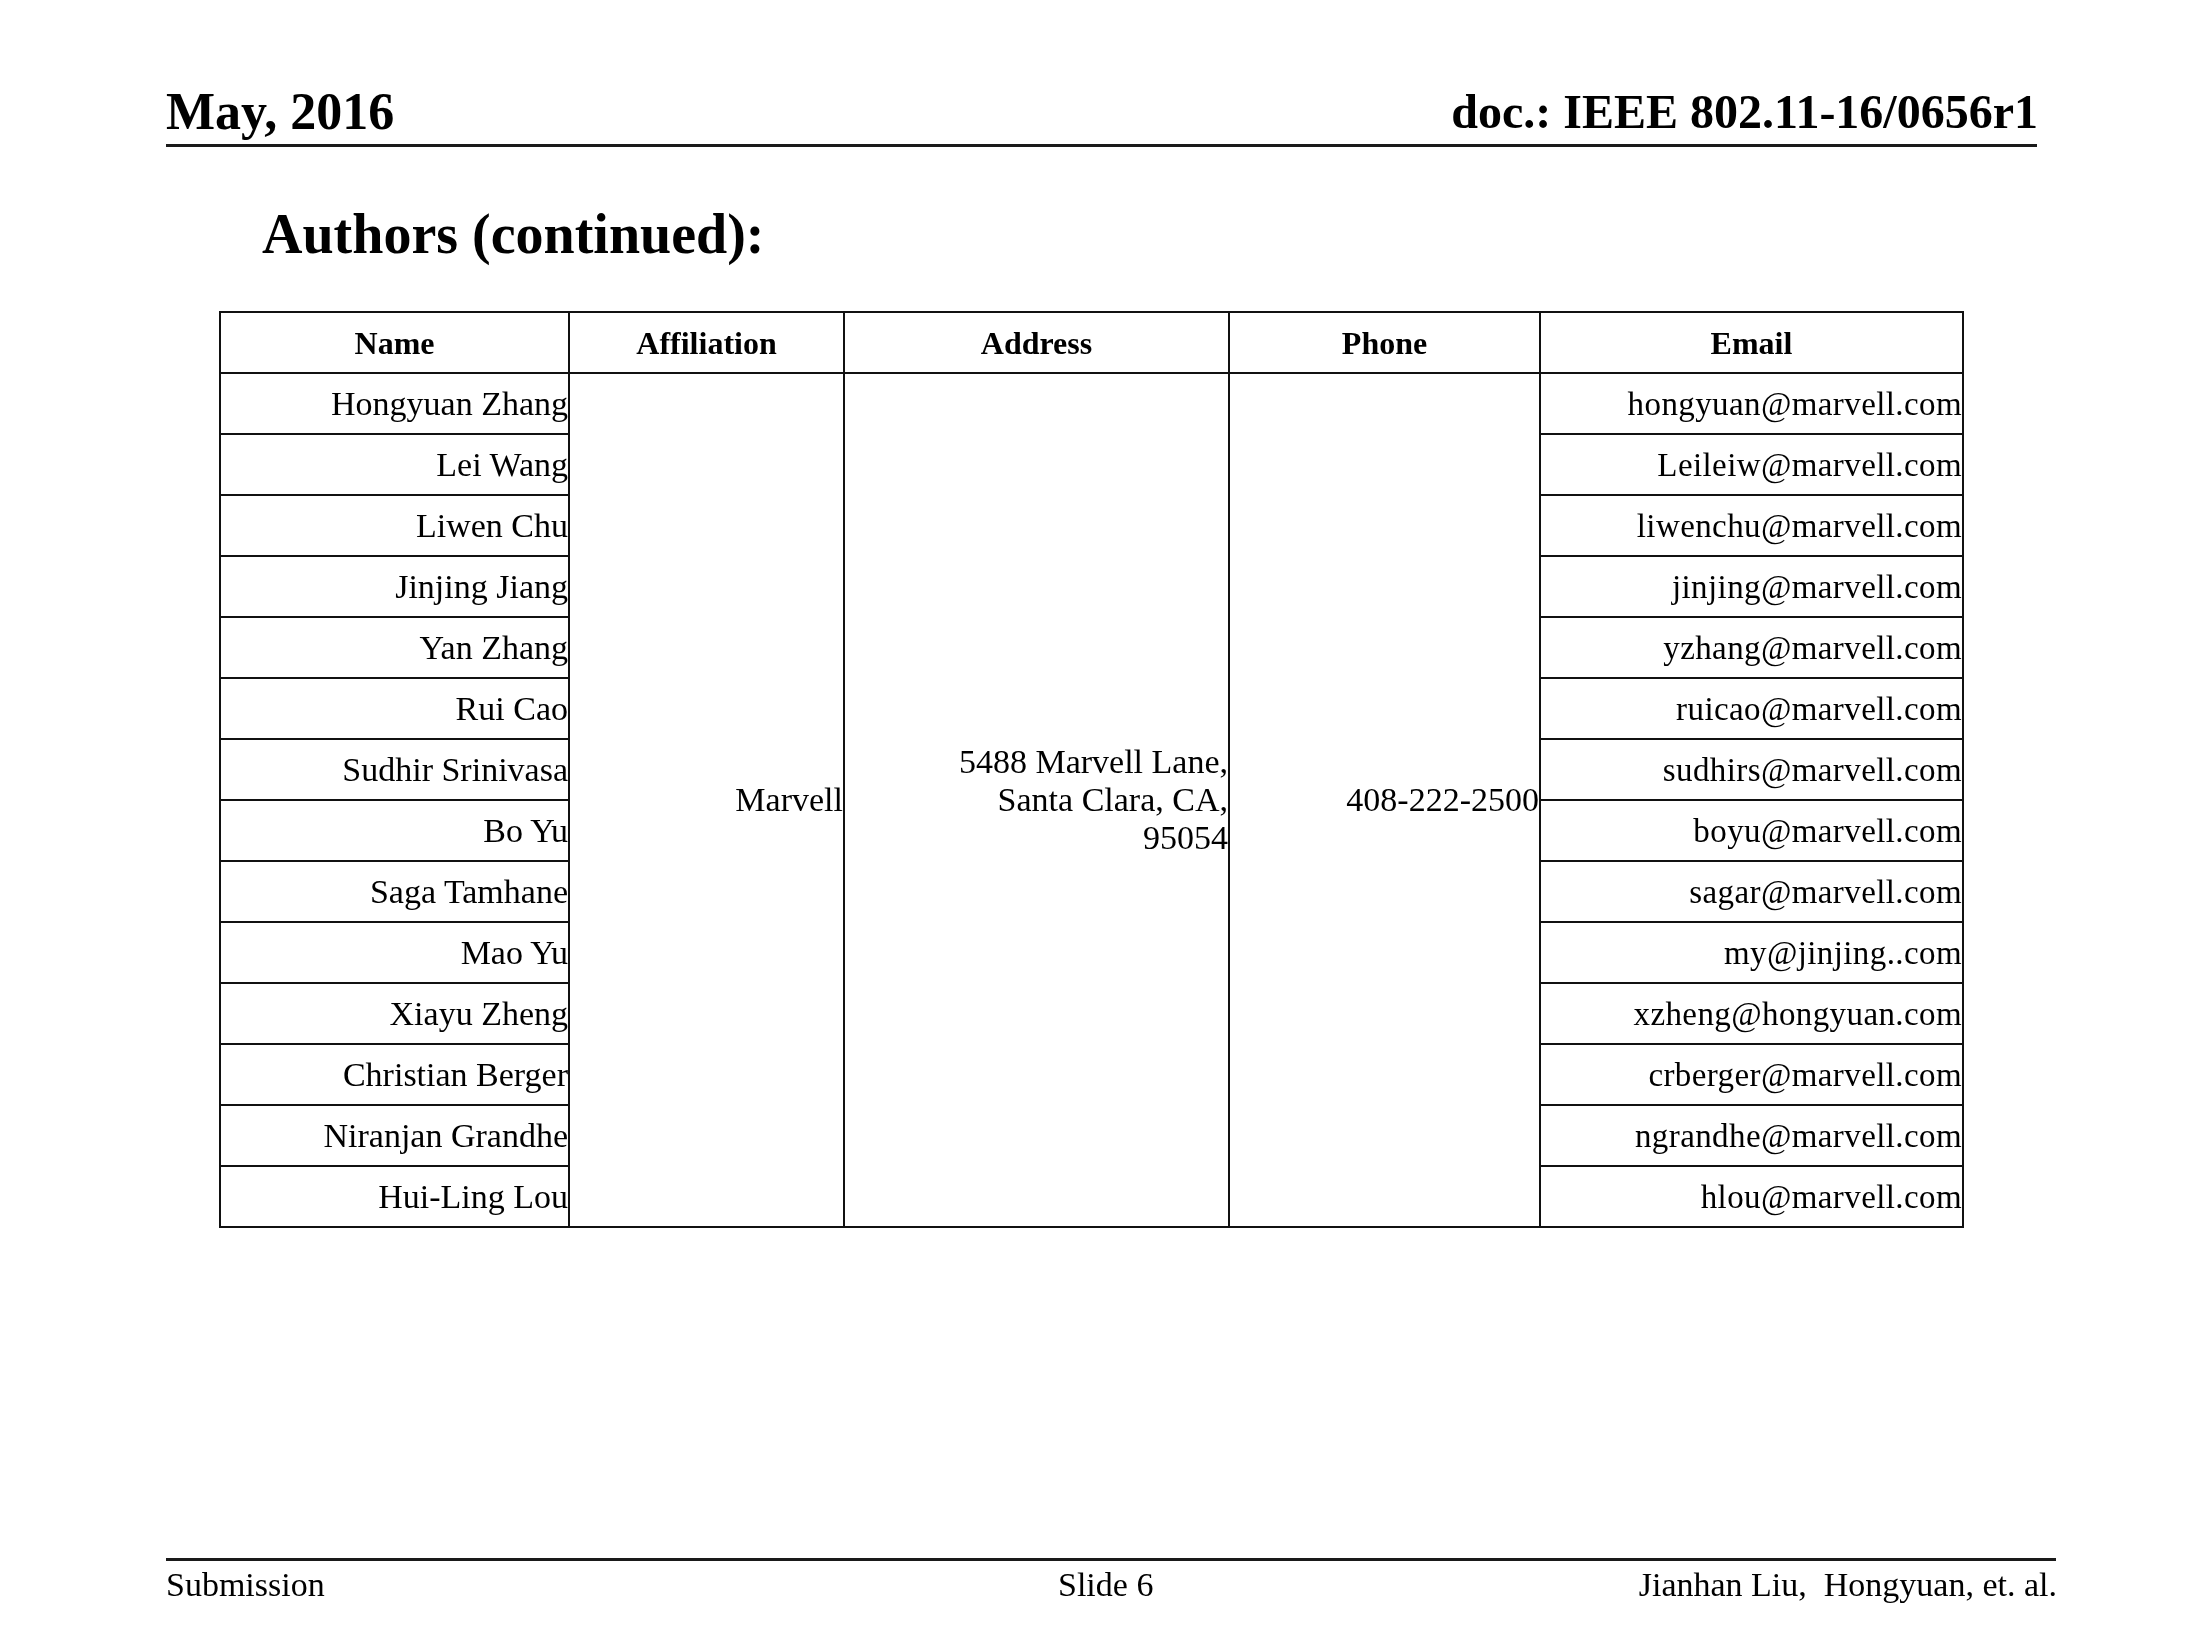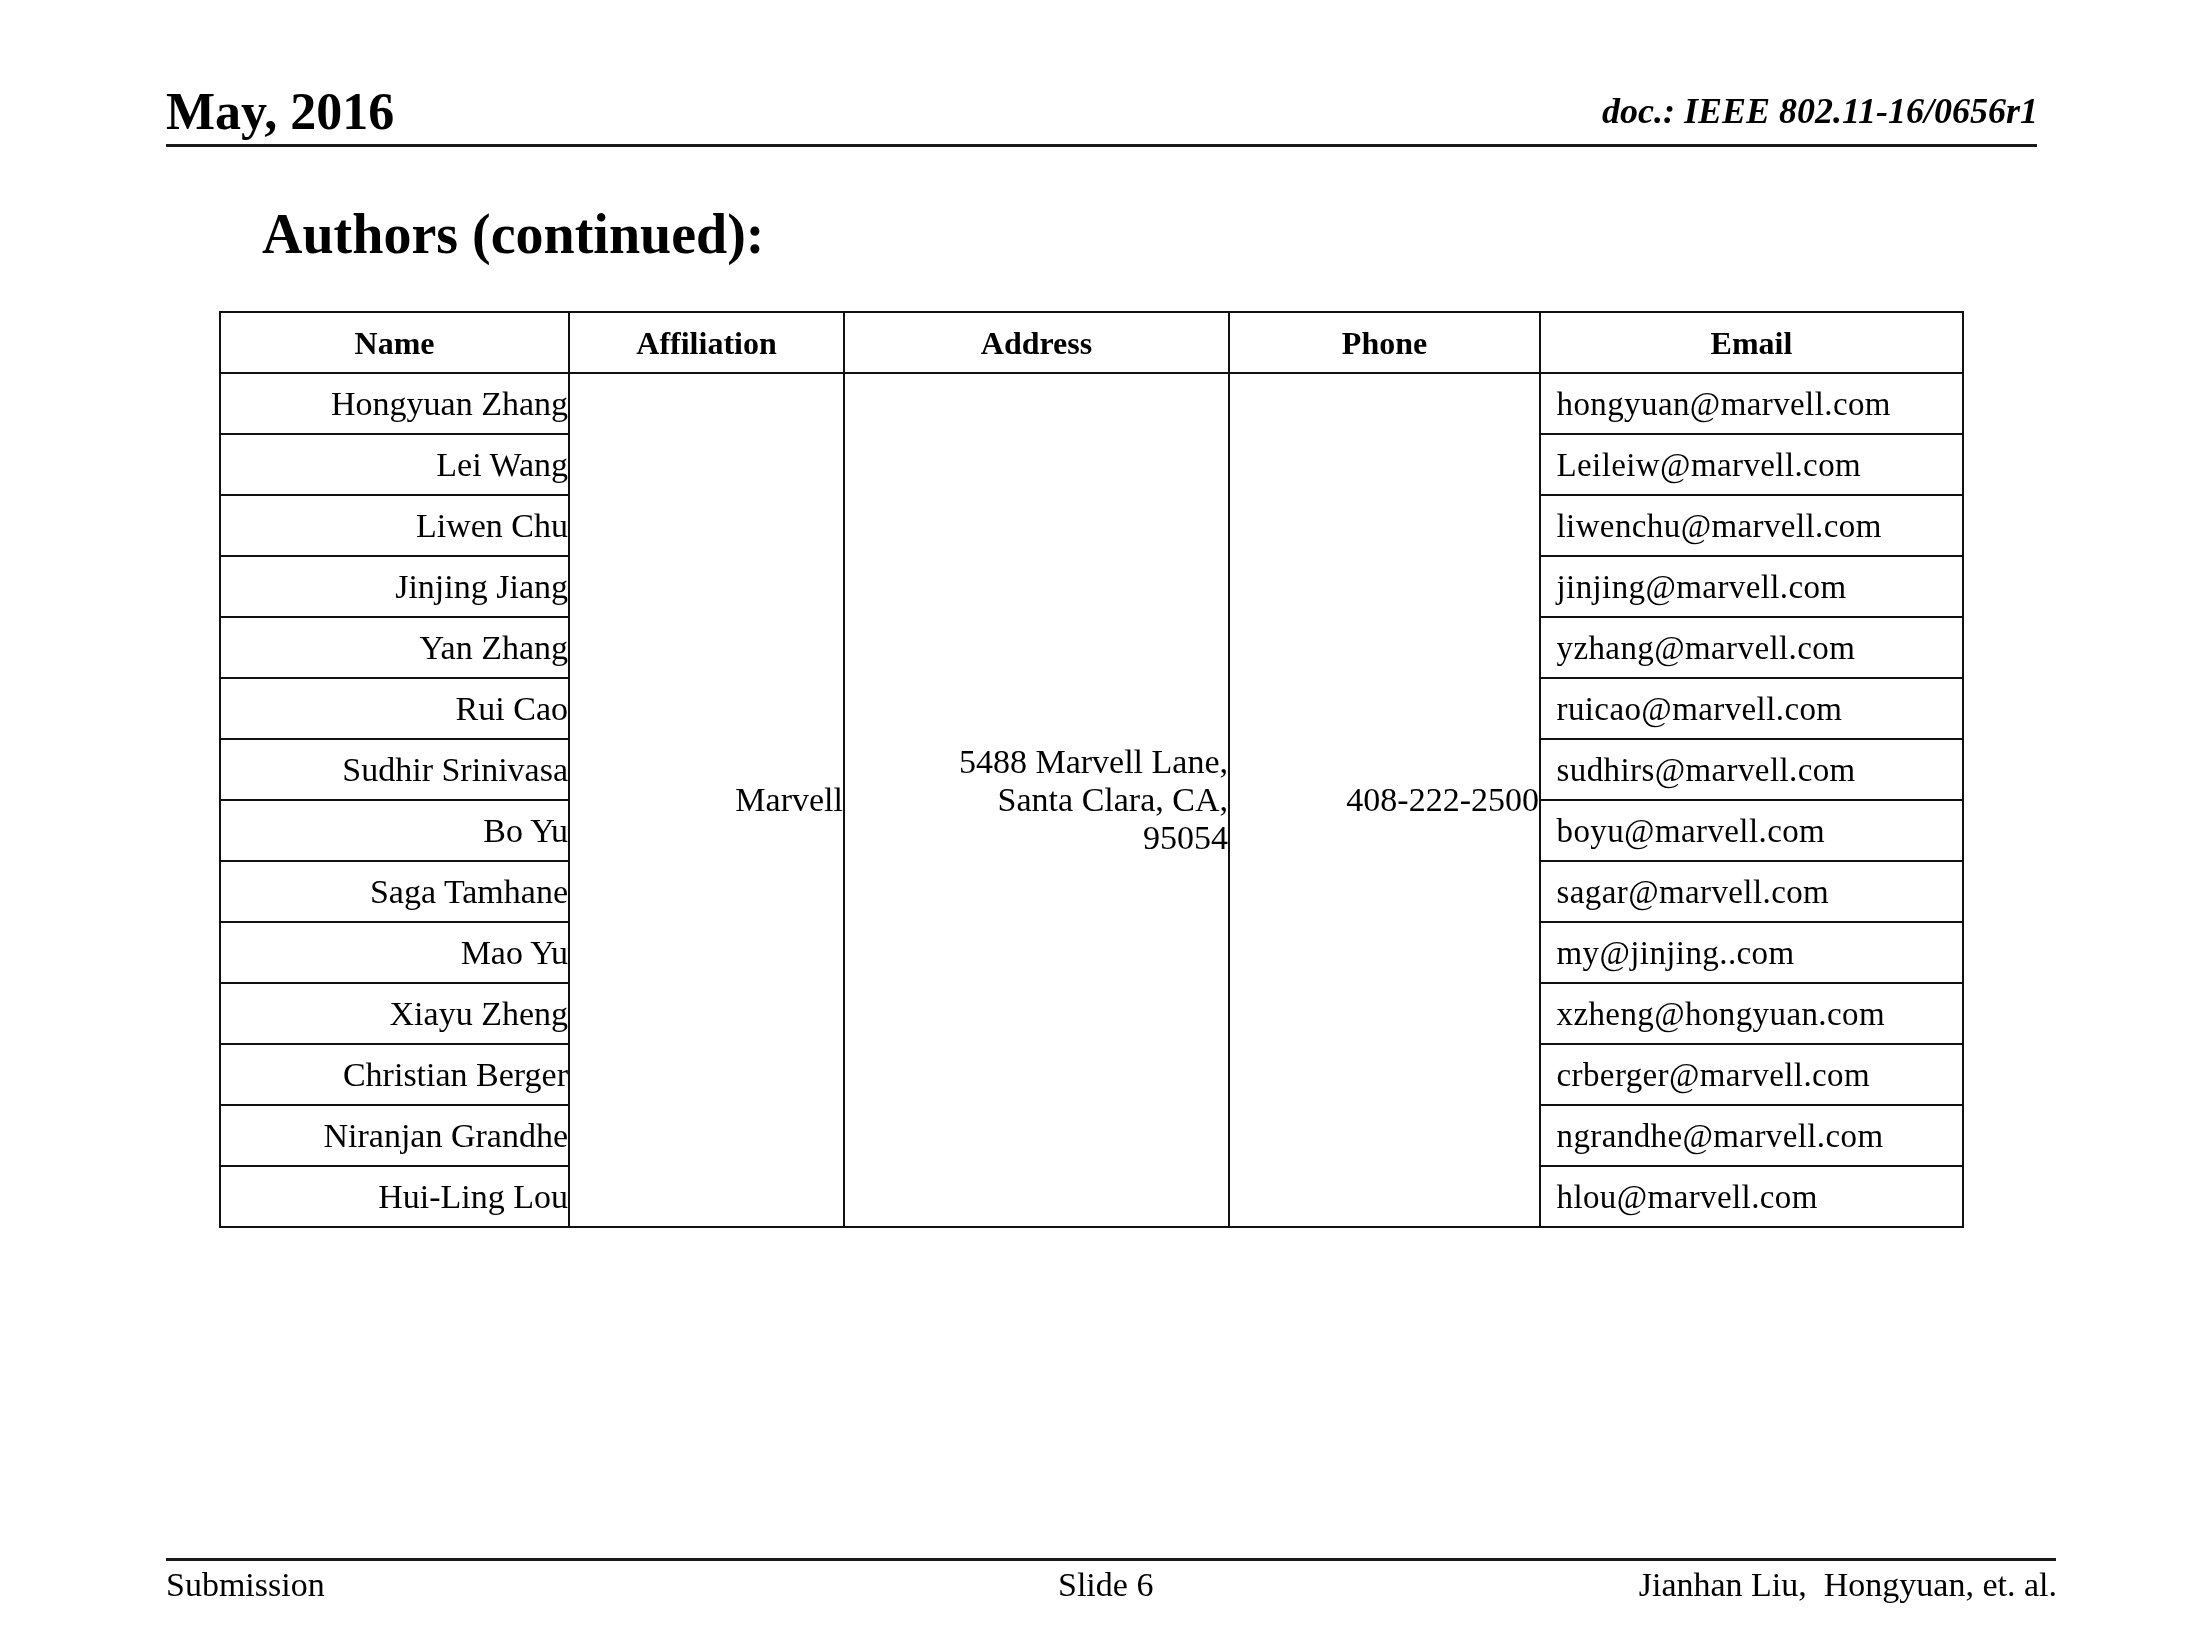--- a/index.html
+++ b/index.html
@@ -1,26 +1,26 @@
 <!DOCTYPE html>
 <html style="font-size:13.8px"><head>
 <meta charset="utf-8">
 <style>
   html, body { margin: 0; padding: 0; background: #ffffff; }
   body { width: 2203px; height: 1652px; position: relative; overflow: hidden;
          font-family: "Liberation Serif", "DejaVu Serif", serif; color: #000; }
   .hdr-left { position: absolute; left: 166px; top: 84px; font-size: 52px; font-weight: bold; line-height: 55px; }
-  .hdr-right { position: absolute; right: 165px; top: 84px; font-size: 36px; font-weight: bold; line-height: 55px; text-align: right; font-style: italic; }
+  .hdr-right { position: absolute; right: 165px; top: 84px; font-size: 48px; font-weight: bold; line-height: 55px; text-align: right; }
   .hdr-rule { position: absolute; left: 166px; width: 1871px; top: 144px; height: 3.4px; background: #1a1a1a; }
   .title { position: absolute; left: 262px; top: 198px; font-size: 56px; font-weight: bold; line-height: 72px; }
   table.authors { position: absolute; left: 219px; top: 311px; width: 1745px; border-collapse: collapse; table-layout: fixed; }
   table.authors th, table.authors td { border: 2.6px solid #111; padding: 0; font-size: 34px; line-height: 38px; }
   table.authors th { height: 59px; font-weight: bold; font-size: 32px; text-align: center; }
   table.authors td { height: 59px; text-align: right; }
-  table.authors td.email { text-align: left; padding-left: 15.5px; letter-spacing: 0.4px; font-size: 33px; }
+  table.authors td.email { text-align: right; padding-left: 15.5px; letter-spacing: 0.4px; font-size: 33px; }
   table.authors td.merged { vertical-align: middle; margin-top: 6px; }
   .addr-line { display: block; }
   .ftr-rule { position: absolute; left: 166px; width: 1890px; top: 1558px; height: 3.4px; background: #1a1a1a; }
   .ftr-left { position: absolute; left: 166px; top: 1566px; font-size: 34px; line-height: 38px; }
   .ftr-center { position: absolute; left: 1058px; top: 1566px; font-size: 34px; line-height: 38px; }
   .ftr-right { position: absolute; right: 146px; top: 1566px; font-size: 34px; line-height: 38px; text-align: right; white-space: pre; }
 </style>
 </head>
 <body>
 

